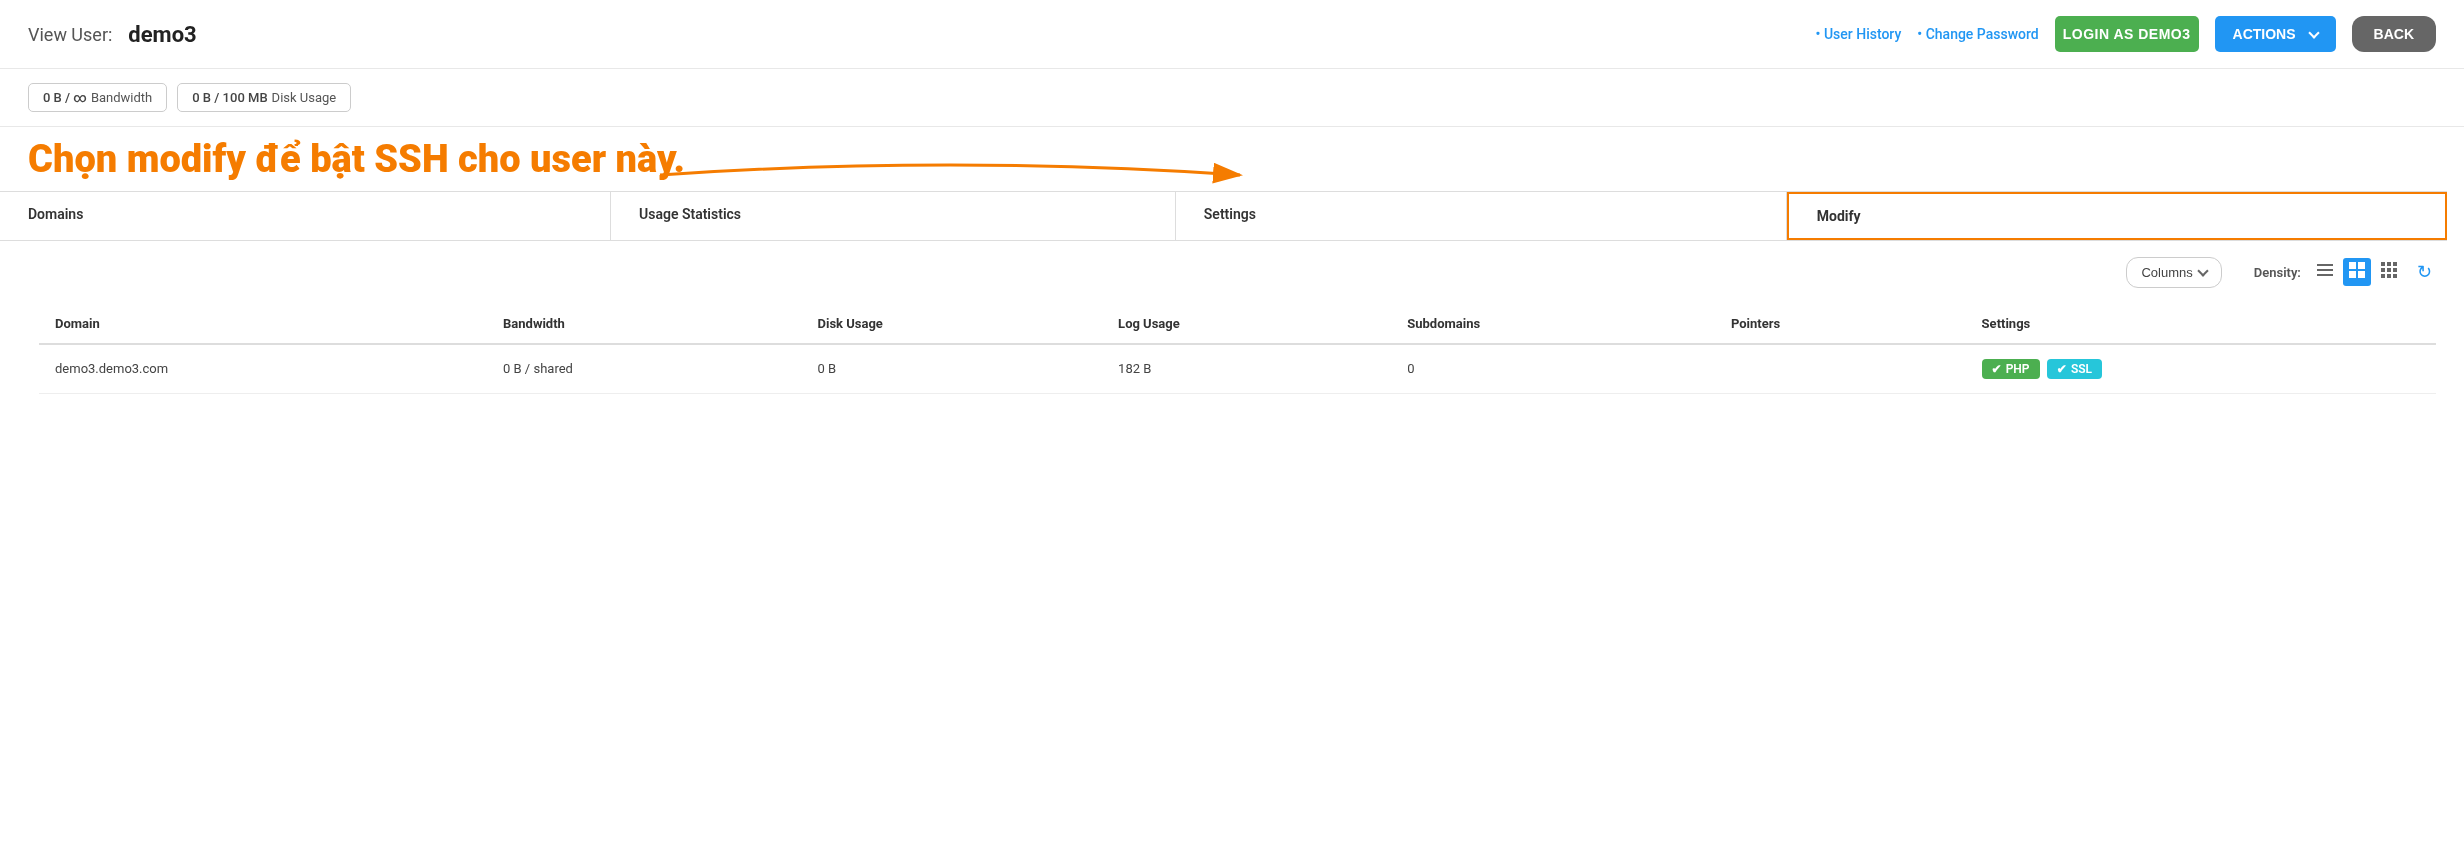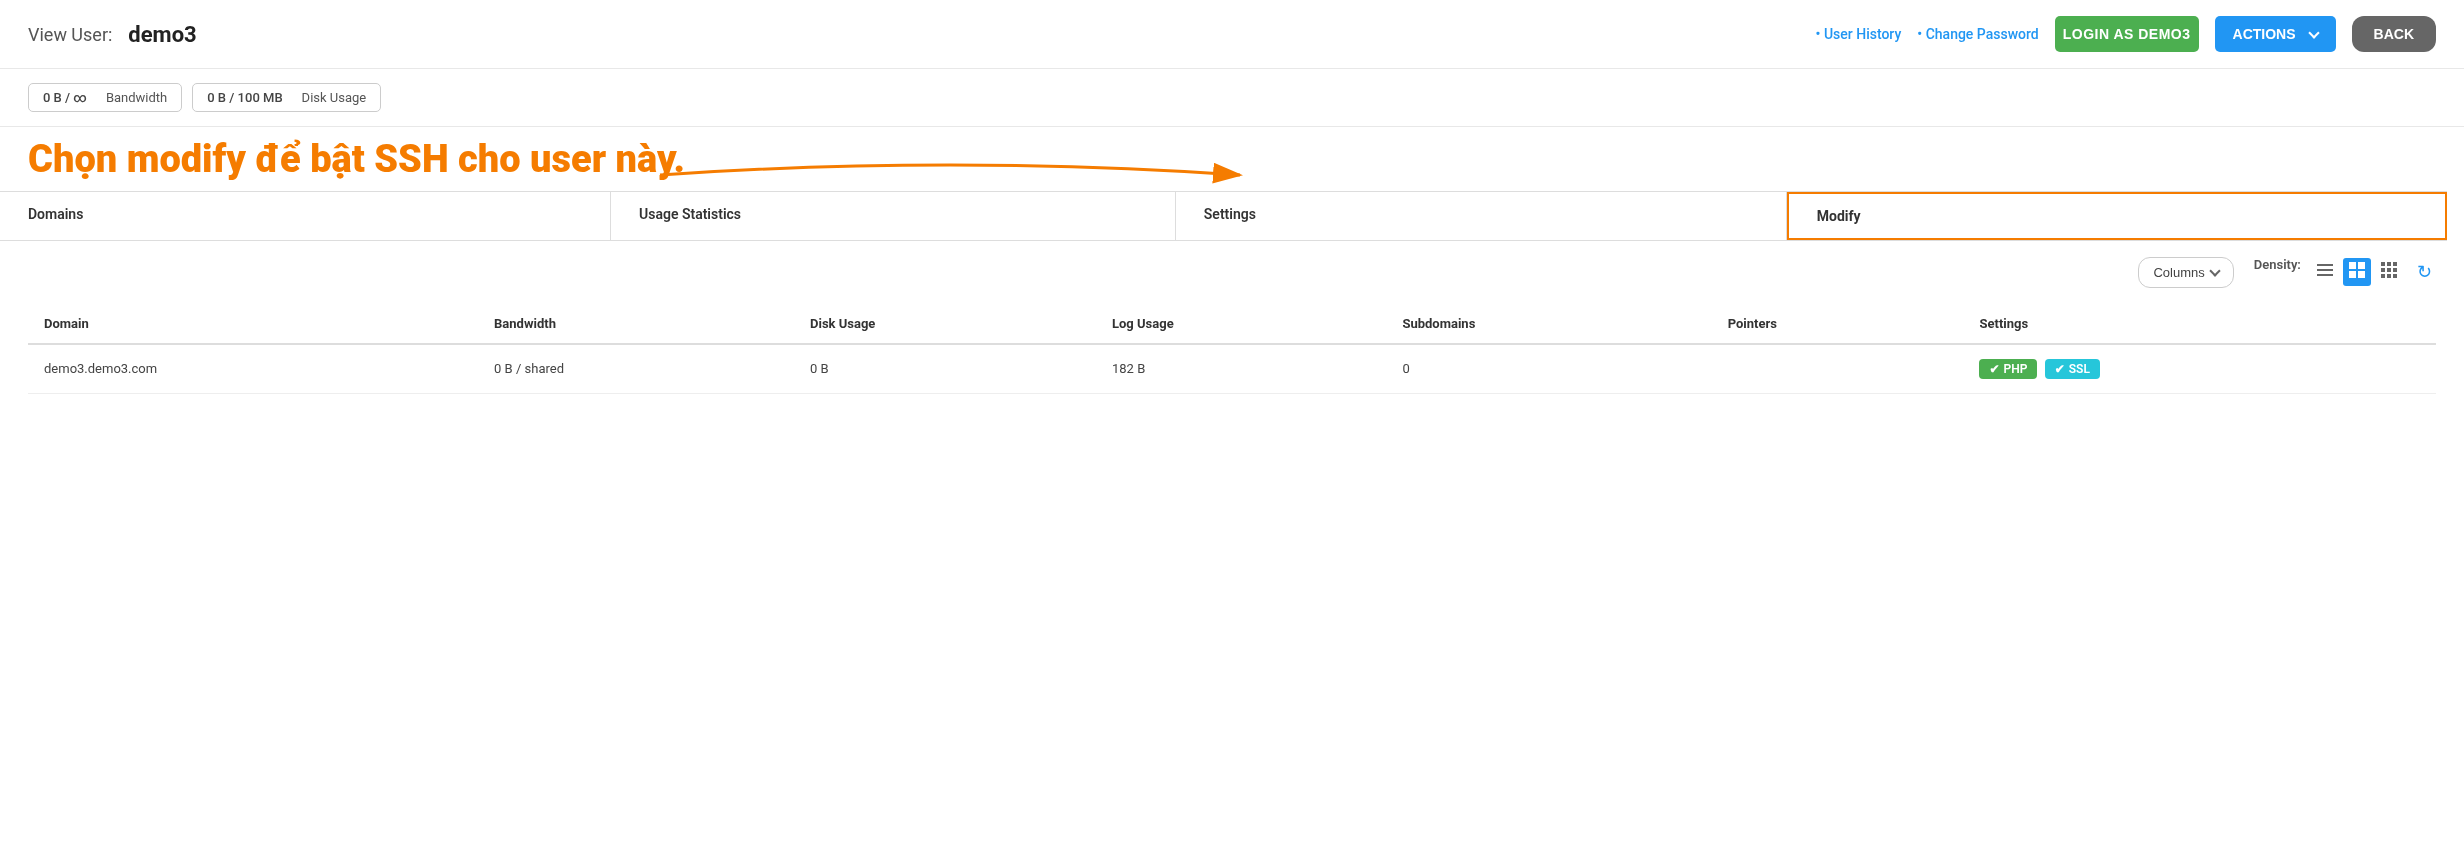--- a/index.html
+++ b/index.html
@@ -28,21 +28,21 @@
     .stats-bar {
       display: flex;
       align-items: center;
       gap: 0;
       padding: 14px 28px;
       border-bottom: 1px solid #e8e8e8;
     }
     .stat-item {
       display: flex;
       align-items: flex-end;
-      gap: 19px;
+      gap: 4px;
       border: 1px solid #ccc;
       border-radius: 5px;
       padding: 6px 14px;
       margin-right: 10px;
     }
     .stat-value { font-size: 13px; color: #444; font-weight: 500; }
     .stat-label { font-size: 13px; color: #555; }
 
     
     .annotation-area {
@@ -126,21 +126,21 @@
     }
     .density-btn.active { background: #2196f3; color: #fff; }
     .refresh-btn { background: none; border: none; cursor: pointer; color: #2196f3; font-size: 18px; padding: 4px; }
 
     
     .data-table {
       width: 100%;
       border-collapse: collapse;
       padding: 0 28px;
     }
-    .table-wrapper { padding: 0 28px; }
+    .table-wrapper { padding: 0 28px; margin-left: 11px; }
     .data-table th {
       text-align: left;
       padding: 12px 16px;
       font-size: 13px;
       font-weight: 700;
       color: #333;
       border-bottom: 2px solid #ddd;
       background: #fff;
     }
     .data-table td {
@@ -224,21 +224,21 @@
   <div class="tab-col usage">Usage Statistics</div>
   <div class="tab-col comments">Settings</div>
   <div class="tab-col modify">Modify</div>
 </div>
 
 <div class="controls-row">
   <button class="btn-columns">
     <span>Columns</span>
     <span class="chevron-down" style="border-color:#666;"></span>
   </button>
-  <div style="display:flex;gap:10px;">
+  <div style="display:flex;align-items:center;gap:10px;margin-left:12px;">
     <span class="density-label">Density:</span>
     <div class="density-buttons">
       <button class="density-btn" title="List">
         <svg width="16" height="16" viewBox="0 0 16 16" fill="currentColor">
             <rect x="0" y="2" width="16" height="2"></rect>
             <rect x="0" y="7" width="16" height="2"></rect>
             <rect x="0" y="12" width="16" height="2"></rect>
           </svg>
       </button>
       <button class="density-btn active" title="Table">

